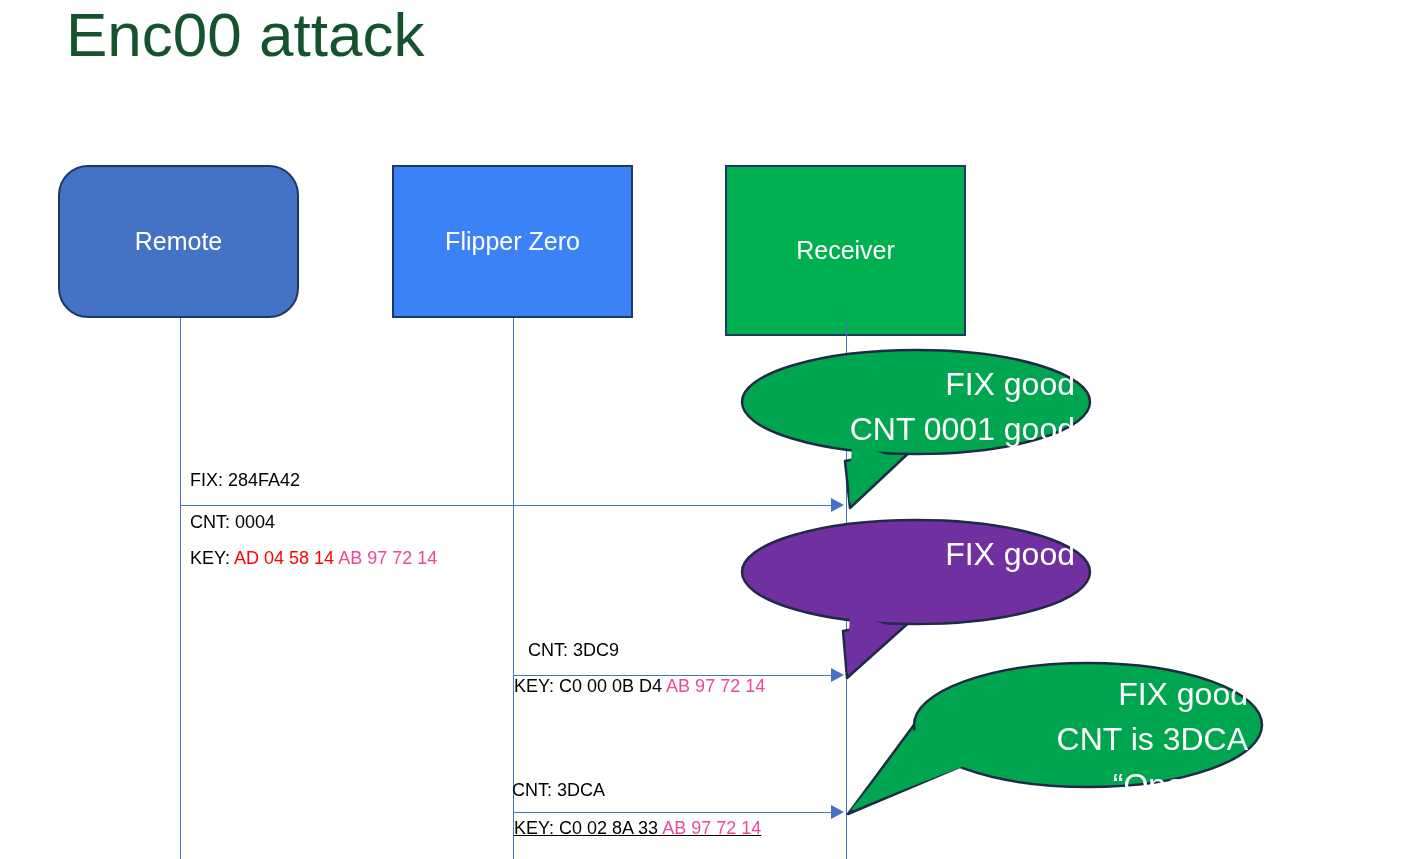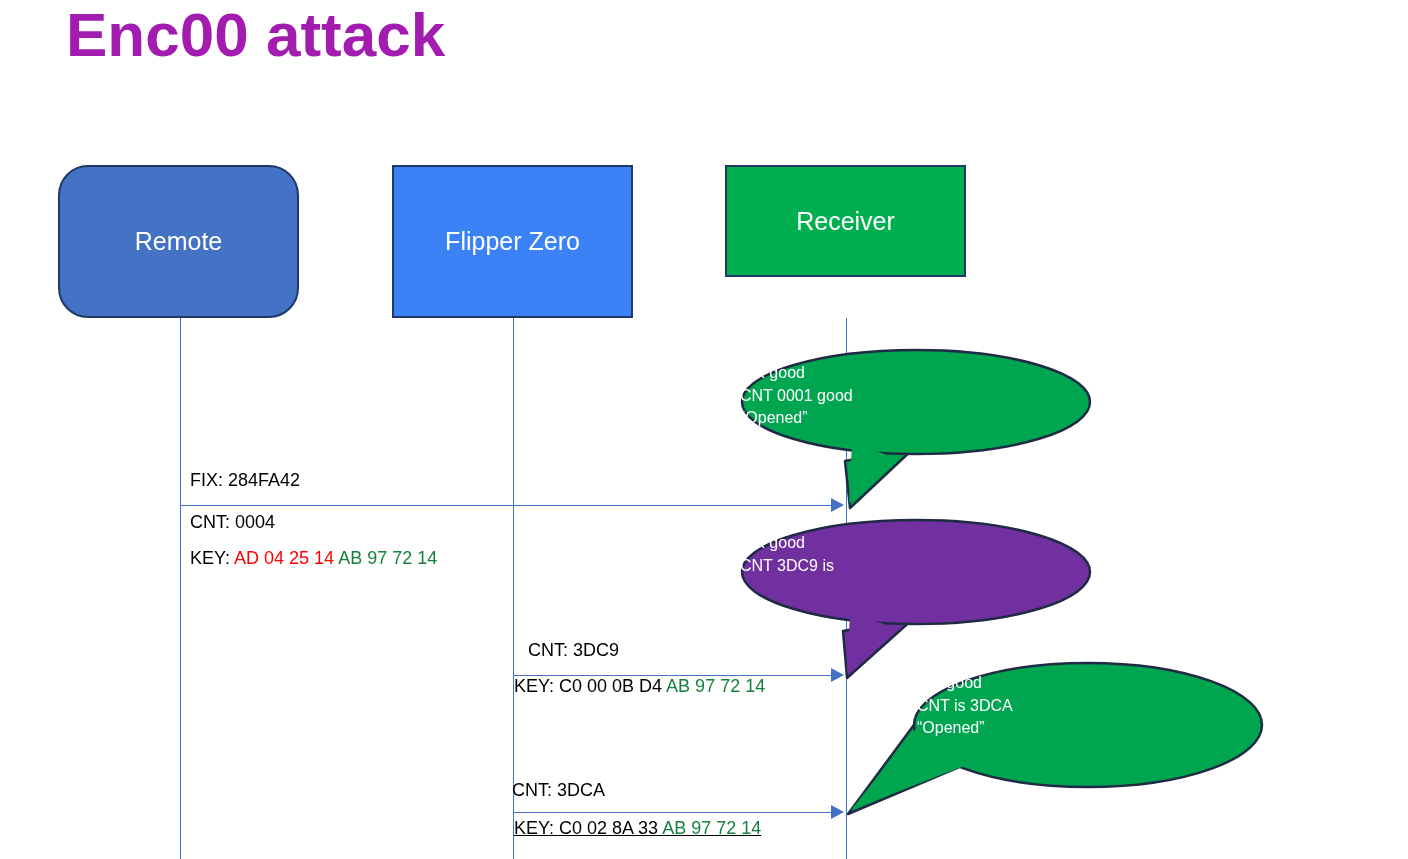--- a/index.html
+++ b/index.html
@@ -16,41 +16,41 @@
     font-family: "Liberation Sans", sans-serif;
   }
 
   
   #title {
     position: absolute;
     left: 66px;
     top: 2px;
     font-size: 62px;
     line-height: 1.05;
-    font-weight: 700;
-    color: #a21caf;
+    font-weight: 400;
+    color: #14532d;
     letter-spacing: 0px;
     white-space: nowrap;
   }
 
   
   .actor-box {
     position: absolute;
     box-sizing: border-box;
     border: 2px solid #1F3864;
     display: flex;
     align-items: center;
     justify-content: center;
     color: #ffffff;
     font-size: 25px;
     font-weight: 400;
   }
   #box-remote  { left: 58px;  top: 165px; width: 241px; height: 153px; background: #4472C4; border-radius: 30px; }
   #box-flipper { left: 392px; top: 165px; width: 241px; height: 153px; background: #3b82f6; }
-  #box-receiver{ left: 725px; top: 165px; width: 241px; height: 112px; background: #00B050; }
+  #box-receiver{ left: 725px; top: 165px; width: 241px; height: 171px; background: #00B050; }
 
   
   .lifeline {
     position: absolute;
     width: 1px;
     background: #4472C4;
   }
   #life-remote   { left: 180px; top: 318px; height: 541px; }
   #life-flipper  { left: 513px; top: 318px; height: 541px; }
   #life-receiver { left: 846px; top: 318px; height: 541px; }
@@ -77,40 +77,40 @@
 
   
   .msg-label {
     position: absolute;
     font-size: 18px;
     color: #000000;
     white-space: nowrap;
     line-height: 1.22;
   }
   .key-red   { color: #FF0000; }
-  .key-green { color: #15803d; }
+  .key-green { color: #ec4899; }
   .key-black { color: #000000; }
 
   #lbl-fix   { left: 190px; top: 470px; }
   #lbl-cnt1  { left: 190px; top: 512px; }
   #lbl-key1  { left: 190px; top: 548px; }
   #lbl-cnt2  { left: 514px; top: 640px; margin-left: 14px; }
   #lbl-key2  { left: 514px; top: 676px; text-align: center; }
   #lbl-cnt3  { left: 512px; top: 780px; }
   #lbl-key3  { left: 514px; top: 818px; text-decoration: underline; }
 
   
   .callout { position: absolute; }
   .callout svg { display: block; overflow: visible; }
   .callout-text {
     position: absolute;
     left: 0; right: 17px;
-    text-align: left;
+    text-align: right;
     color: #ffffff;
-    font-size: 16px;
+    font-size: 32px;
     line-height: 1.42;
     pointer-events: none;
   }
 
   #callout1 { left: 740px; top: 348px; width: 352px; height: 162px; }
   #callout1 .callout-text { top: 14px; }
   #callout2 { left: 740px; top: 518px; width: 352px; height: 162px; }
   #callout2 .callout-text { top: 14px; }
   #callout3 { left: 845px; top: 660px; width: 420px; height: 158px; }
   #callout3 .callout-text { top: 12px; left: 72px; }
@@ -134,21 +134,21 @@
 
   <div class="lifeline" id="life-remote"></div>
   <div class="lifeline" id="life-flipper"></div>
   <div class="lifeline" id="life-receiver"></div>
 
   <div class="msg-line" id="msg1-line"></div>
   <div class="msg-arrowhead" id="msg1-head"></div>
   <div class="msg-label" id="lbl-fix">FIX: 284FA42</div>
   <div class="msg-label" id="lbl-cnt1">CNT: 0004</div>
   <div class="msg-label" id="lbl-key1">
-    <span class="key-black">KEY: </span><span class="key-red">AD 04 25 14 </span><span class="key-green">AB 97 72 14</span>
+    <span class="key-black">KEY: </span><span class="key-red">AD 04 58 14 </span><span class="key-green">AB 97 72 14</span>
   </div>
 
   <div class="msg-line" id="msg2-line"></div>
   <div class="msg-arrowhead" id="msg2-head"></div>
   <div class="msg-label" id="lbl-cnt2">CNT: 3DC9</div>
   <div class="msg-label" id="lbl-key2">
     <span class="key-black">KEY: </span><span class="key-black">C0 00 0B D4 </span><span class="key-green">AB 97 72 14</span>
   </div>
 
   <div class="msg-line" id="msg3-line"></div>
@@ -172,21 +172,20 @@
   </div>
 
   <div class="callout" id="callout2">
     <svg width="352" height="165" viewBox="0 0 352 165">
       <path d="M 174 100 L 107 160 L 103 113 Z" fill="#7030A0" stroke="#1F2A44" stroke-width="2.5" stroke-linejoin="round"></path>
       <ellipse cx="176" cy="54" rx="174" ry="52" fill="#7030A0" stroke="#1F2A44" stroke-width="2.5"></ellipse>
       <path d="M 110 95 L 107 155 L 150 108 Z" fill="#7030A0" stroke="none"></path>
     </svg>
     <div class="callout-text">
       <div>FIX good</div>
-      <div>CNT 3DC9 is</div>
     </div>
   </div>
 
   <div class="callout" id="callout3">
     <svg width="420" height="160" viewBox="0 0 420 160">
       <path d="M 150 92 L 3 154 L 80 50 Z" fill="#00A550" stroke="#1F2A44" stroke-width="2.5" stroke-linejoin="round"></path>
       <ellipse cx="243" cy="65" rx="174" ry="62" fill="#00A550" stroke="#1F2A44" stroke-width="2.5"></ellipse>
       <path d="M 82 55 L 6 150 L 160 90 Z" fill="#00A550" stroke="none"></path>
     </svg>
     <div class="callout-text">

